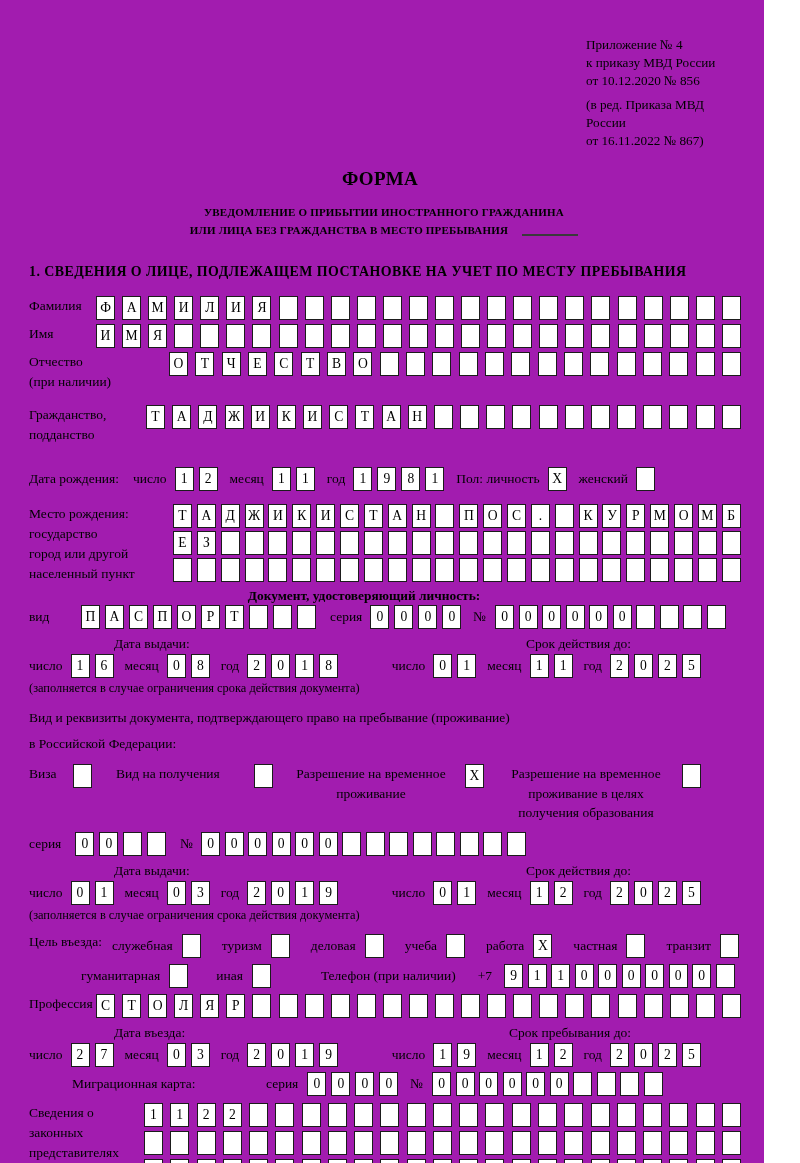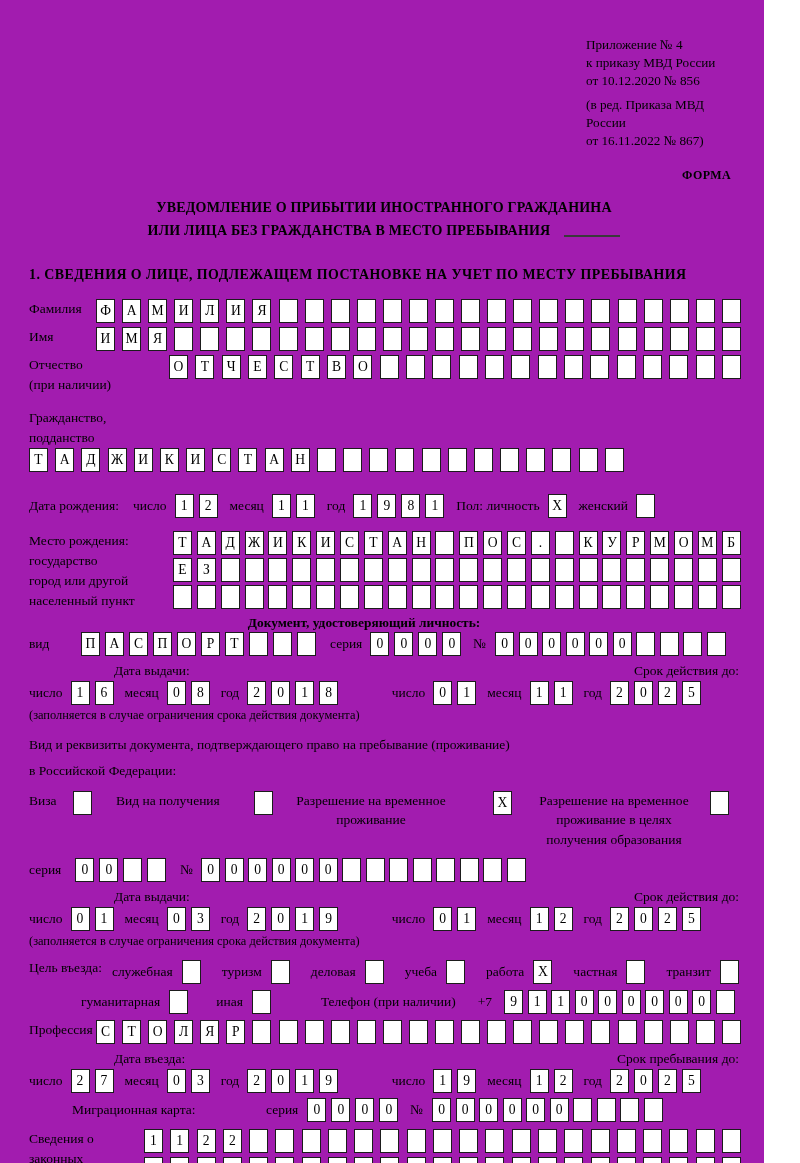--- a/index.html
+++ b/index.html
@@ -3,25 +3,25 @@
 <meta charset="utf-8">
 <style>
   html,body{margin:0;padding:0;background:#fff;}
   body{font-family:"Liberation Serif","DejaVu Serif",serif;color:#000;}
   .page{width:764px;height:1163px;box-sizing:border-box;padding:36px 25px 0 29px;
         background:#a21caf;overflow:hidden;position:relative;}
 
   
   .refblock{margin-left:557px;font-size:13.2px;line-height:1.38;}
   .refblock .ed{margin-top:5px;}
-  .forma{text-align:right;font-weight:bold;font-size:12px;letter-spacing:.4px;
+  .forma{text-align:center;font-weight:bold;font-size:19px;letter-spacing:.4px;
          margin-top:18px;padding-right:8px;}
 
   
-  .title{margin-top:14px;text-align:center;font-weight:bold;font-size:14px;
+  .title{margin-top:14px;text-align:center;font-weight:bold;font-size:11px;
          line-height:1.62;letter-spacing:.2px;}
   .t-underline{display:inline-block;width:56px;border-bottom:2.4px solid #3a3a3a;
          margin-left:14px;transform:translateY(2px);}
   .sec-heading{margin-top:24px;font-weight:bold;font-size:13.9px;letter-spacing:.45px;}
 
   
   .frow{display:flex;align-items:flex-start;}
   .lblcol{font-size:13.5px;line-height:1.5;flex:none;}
   .lblcol div{line-height:20px;}
   .boxes{display:flex;justify-content:space-between;flex:none;}
@@ -31,21 +31,21 @@
         font-size:13.6px;background:#fff;}
   .brows{display:flex;flex-direction:column;gap:3px;flex:none;}
 
   .r-name{margin-top:16px;}
   .r-name2{margin-top:4px;}
   .r-name .lblcol,.r-name2 .lblcol{width:67px;}
   .w-full{width:645px;}
   .r-patr{margin-top:4px;}
   .r-patr .lblcol{width:140px;}
   .w-patr{width:572px;}
-  .r-cit{margin-top:13px;flex-direction:column;}
+  .r-cit{margin-top:13px;}
   .r-cit .lblcol{width:117px;}
   .w-cit{width:595px;}
 
   
   .r-bdate{margin-top:22px;align-items:center;font-size:13.5px;}
   .r-bdate .dlbl{margin:0 8px 0 12px;}
   .r-bdate .first{margin-left:14px;}
   .sexlbl{margin:0 8px 0 12px;}
 
   .r-bplace{margin-top:13px;}
@@ -58,40 +58,40 @@
   
   .r-vid{margin-top:1px;align-items:center;font-size:13.5px;}
   .r-vid .lbl-vid{width:52px;}
   .gap14{margin-left:14px;margin-right:8px;}
   .gap12{margin-left:12px;margin-right:9px;}
   .nb-pass{gap:4.5px;}
 
   
   .dhead{display:flex;font-size:13.5px;margin-top:7px;}
   .dhead .h1{margin-left:85px;}
-  .dhead .h2{margin-left:auto;}
+  .dhead .h2{margin-left:auto;margin-right:108px;}
   .daterow{display:flex;align-items:center;margin-top:2px;}
   .dgroup{display:inline-flex;align-items:center;font-size:13.5px;}
   .dgroup .dlbl{margin-right:8px;}
   .dgroup .dg-boxes{display:inline-flex;gap:5px;margin-right:11px;}
   .dgroup .dg-boxes:last-child{margin-right:0;}
   .dg-right{margin-left:auto;margin-right:38px;}
   .note{font-size:12.4px;margin-top:3px;}
 
   .intro{font-size:13.5px;margin-top:9px;line-height:26px;}
 
   
   .r-resopt{margin-top:7px;font-size:13.5px;}
   .ropt{display:flex;align-items:flex-start;flex:none;}
   .ropt .olbl{line-height:1.45;}
   .ropt .cbox{margin-left:10px;}
   .ro1 .olbl{width:34px;}
   .ro2{margin-left:24px;}
   .ro2 .olbl{width:128px;}
-  .ro3{margin-left:14px;gap:28px;}
+  .ro3{margin-left:14px;}
   .ro3 .olbl{width:168px;text-align:center;}
   .ro4{margin-left:16px;}
   .ro4 .olbl{width:172px;text-align:center;}
 
   .r-ser{margin-top:9px;align-items:center;font-size:13.5px;}
   .nb-res{gap:4.5px;}
 
   
   .r-purpose{margin-top:11px;align-items:flex-start;font-size:13.5px;}
   .r-purpose .plabel{flex:none;margin-right:10px;}

